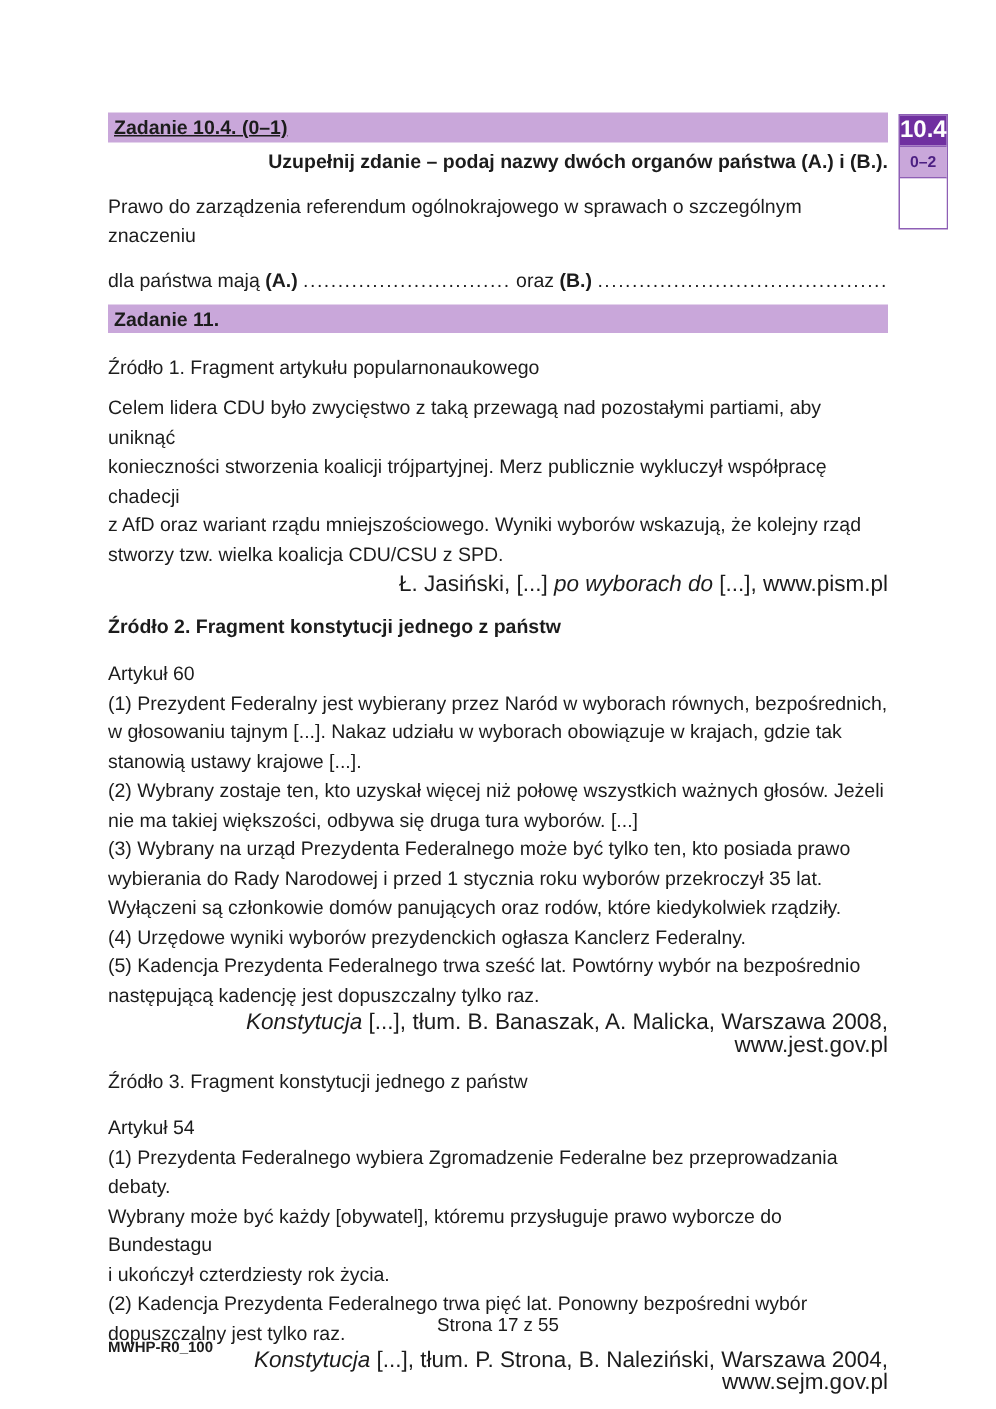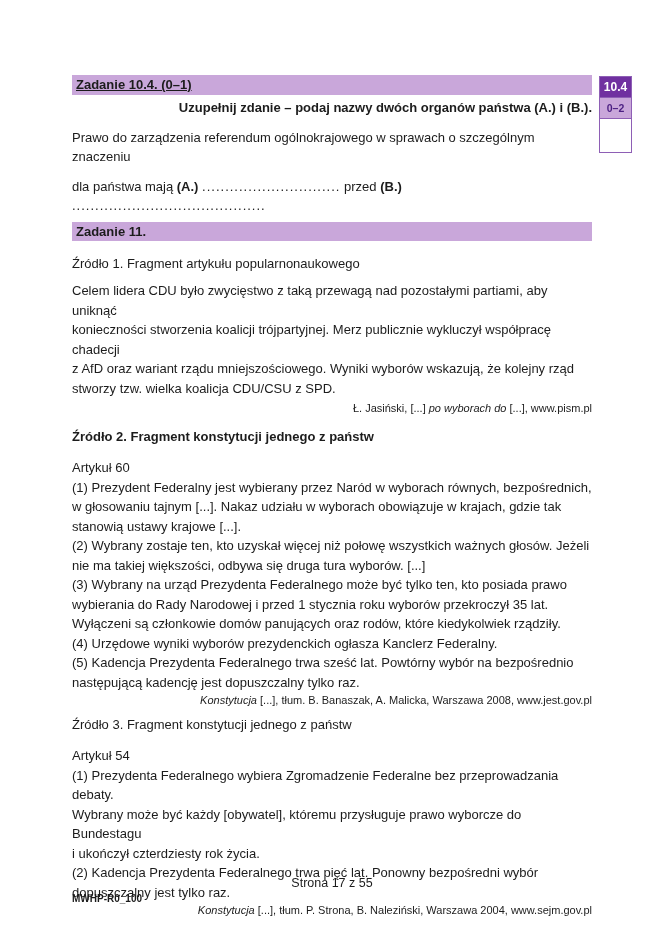--- a/index.html
+++ b/index.html
@@ -45,36 +45,36 @@
   .dots{letter-spacing:1px;}
   .src-title{margin-top:13px;line-height:19px;}
   .src2-title{margin-top:11px;font-weight:bold;}
   .src3-title{margin-top:7px;}
   .para{margin-top:8px;}
   .article{margin-top:12px;line-height:19.5px;}
   .lines{white-space:pre-line;line-height:19.5px;}
   .citation{
     margin-top:3px;
     text-align:right;
-    font-size:11px;
+    font-size:15px;
     line-height:15px;
   }
   .citation.tight{margin-top:1px;}
   .italic{font-style:italic;}
   .score-box{
     position:absolute;
     left:599px;top:76px;
     width:33px;
     border:1px solid var(--box-border);
     box-sizing:border-box;
   }
   .sb-task{
     background:var(--box-header-bg);
     color:var(--box-header-text);
-    font-weight:bold;font-size:12px;
+    font-weight:bold;font-size:16px;
     height:20px;line-height:20px;
     text-align:center;
   }
   .sb-points{
     background:var(--box-points-bg);
     color:var(--box-points-text);
     font-weight:bold;font-size:10.5px;
     height:20px;line-height:20px;
     text-align:center;
     border-top:1px solid var(--box-border);
@@ -108,21 +108,21 @@
   </div>
 
   <div class="content">
 
     <div class="band band1">Zadanie 10.4. (0–1)</div>
 
     <div class="line instruction bold">Uzupełnij zdanie – podaj nazwy dwóch organów państwa (A.) i (B.).</div>
 
     <div class="line t-line1">Prawo do zarządzenia referendum ogólnokrajowego w sprawach o szczególnym znaczeniu</div>
 
-    <div class="line t-line2"><span>dla państwa mają </span><span class="bold">(A.)</span> <span class="dots">..............................</span><span> przed </span><span class="bold">(B.)</span> <span class="dots">..........................................</span></div>
+    <div class="line t-line2"><span>dla państwa mają </span><span class="bold">(A.)</span> <span class="dots">..............................</span><span> oraz </span><span class="bold">(B.)</span> <span class="dots">..........................................</span></div>
 
 
     <div class="band band2">Zadanie 11.</div>
 
     <div class="src-title">Źródło 1. Fragment artykułu popularnonaukowego</div>
 
     <div class="lines para">Celem lidera CDU było zwycięstwo z taką przewagą nad pozostałymi partiami, aby uniknąć
 konieczności stworzenia koalicji trójpartyjnej. Merz publicznie wykluczył współpracę chadecji
 z AfD oraz wariant rządu mniejszościowego. Wyniki wyborów wskazują, że kolejny rząd
 stworzy tzw. wielka koalicja CDU/CSU z SPD.</div>

